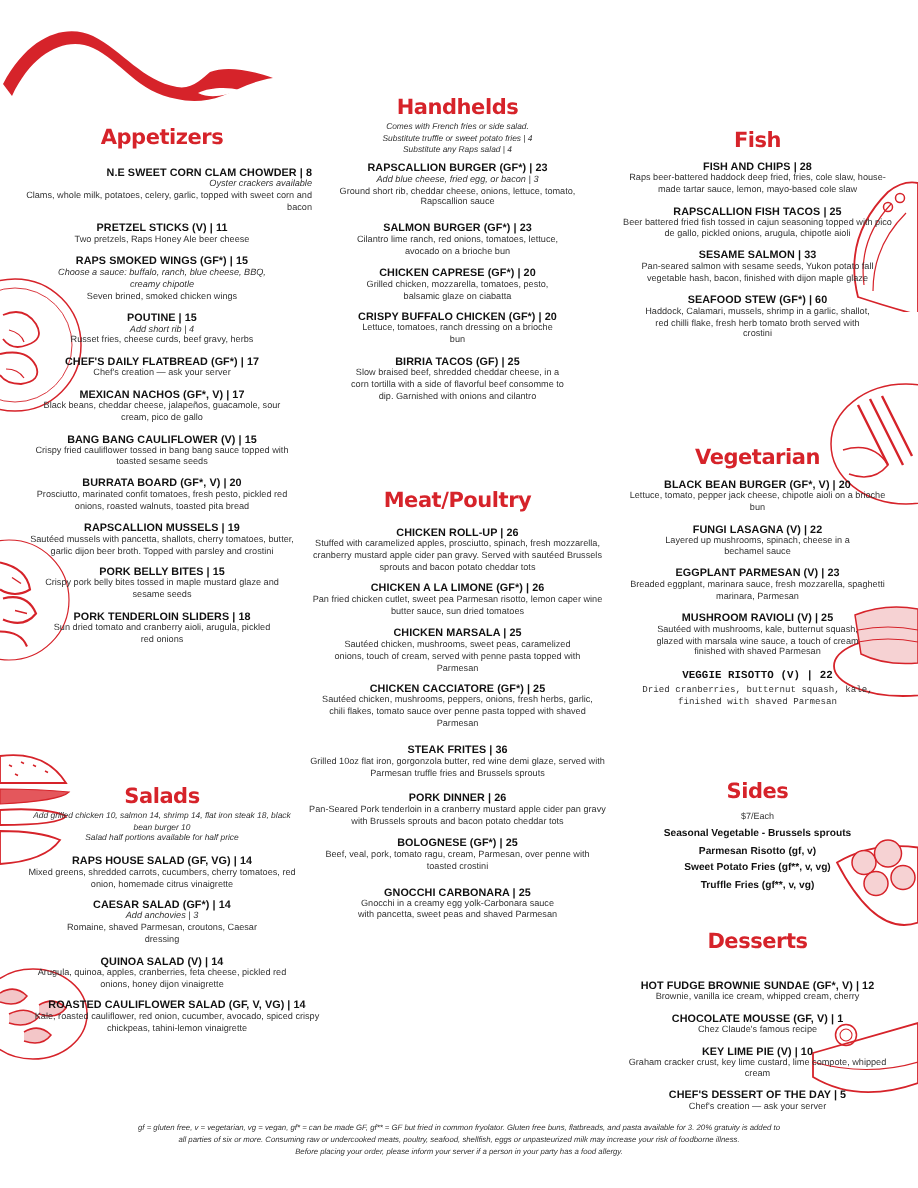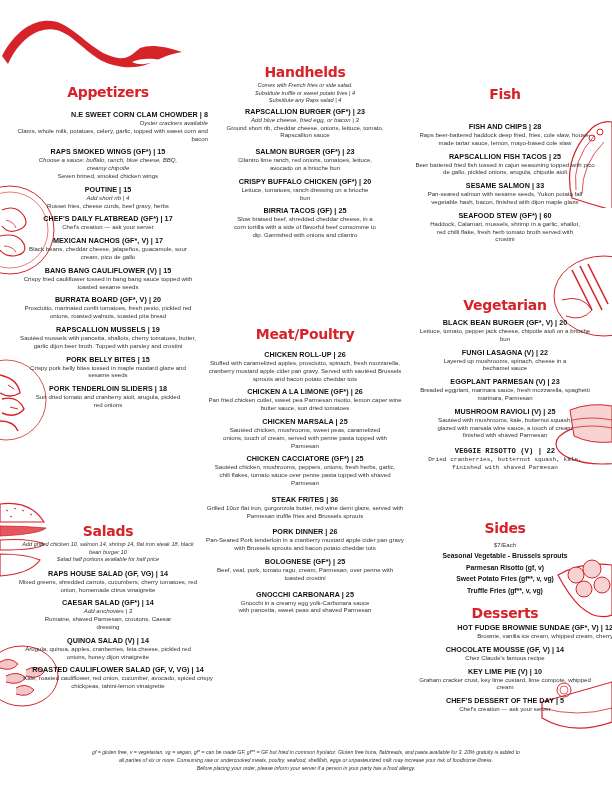--- a/index.html
+++ b/index.html
@@ -120,20 +120,24 @@
 
 <div class="col col-left" style="top:82px;">
   <div class="section-title">Appetizers</div>
 
   <div class="item" style="margin-top:8px;text-align:right;">
     <div class="item-name">N.E SWEET CORN CLAM CHOWDER | 8</div>
     <div class="item-note">Oyster crackers available</div>
     <div class="item-desc">Clams, whole milk, potatoes, celery, garlic, topped with sweet corn and bacon</div>
   </div>
   <div class="item">
+    <div class="item-name">PRETZEL STICKS (V) | 11</div>
+    <div class="item-desc">Two pretzels, Raps Honey Ale beer cheese</div>
+  </div>
+  <div class="item">
     <div class="item-name">RAPS SMOKED WINGS (GF*) | 15</div>
     <div class="item-note" style="padding:0 24px;">Choose a sauce: buffalo, ranch, blue cheese, BBQ, creamy chipotle</div>
     <div class="item-desc">Seven brined, smoked chicken wings</div>
   </div>
   <div class="item">
     <div class="item-name">POUTINE | 15</div>
     <div class="item-note">Add short rib | 4</div>
     <div class="item-desc">Russet fries, cheese curds, beef gravy, herbs</div>
   </div>
   <div class="item">
@@ -199,20 +203,24 @@
   <div class="item" style="margin-top:2px;text-align:center;">
     <div class="item-name">RAPSCALLION BURGER (GF*) | 23</div>
     <div class="item-note">Add blue cheese, fried egg, or bacon | 3</div>
     <div class="item-desc" style="padding:0 20px;">Ground short rib, cheddar cheese, onions, lettuce, tomato, Rapscallion sauce</div>
   </div>
   <div class="item" style="margin-top:8px;">
     <div class="item-name">SALMON BURGER (GF*) | 23</div>
     <div class="item-desc" style="padding:0 22px;">Cilantro lime ranch, red onions, tomatoes, lettuce, avocado on a brioche bun</div>
   </div>
   <div class="item">
+    <div class="item-name">CHICKEN CAPRESE (GF*) | 20</div>
+    <div class="item-desc" style="padding:0 28px;">Grilled chicken, mozzarella, tomatoes, pesto, balsamic glaze on ciabatta</div>
+  </div>
+  <div class="item">
     <div class="item-name">CRISPY BUFFALO CHICKEN (GF*) | 20</div>
     <div class="item-desc" style="padding:0 34px;">Lettuce, tomatoes, ranch dressing on a brioche bun</div>
   </div>
   <div class="item">
     <div class="item-name">BIRRIA TACOS (GF) | 25</div>
     <div class="item-desc" style="padding:0 26px;">Slow braised beef, shredded cheddar cheese, in a corn tortilla with a side of flavorful beef consomme to dip. Garnished with onions and cilantro</div>
   </div>
 </div>
 
 <div class="col col-mid" style="top:324px;">
@@ -248,21 +256,21 @@
   </div>
   <div class="item" style="margin-top:8px;">
     <div class="item-name">GNOCCHI CARBONARA | 25</div>
     <div class="item-desc" style="padding:0 30px;">Gnocchi in a creamy egg yolk-Carbonara sauce with pancetta, sweet peas and shaved Parmesan</div>
   </div>
 </div>
 
 <div class="col col-right" style="top:84px;">
   <div class="section-title">Fish</div>
 
-  <div class="item" style="margin-top:18px;">
+  <div class="item" style="margin-top:2px;">
     <div class="item-name">FISH AND CHIPS | 28</div>
     <div class="item-desc" style="padding:0 14px;">Raps beer-battered haddock deep fried, fries, cole slaw, house-made tartar sauce, lemon, mayo-based cole slaw</div>
   </div>
   <div class="item">
     <div class="item-name">RAPSCALLION FISH TACOS | 25</div>
     <div class="item-desc" style="padding:0 10px;">Beer battered fried fish tossed in cajun seasoning topped with pico de gallo, pickled onions, arugula, chipotle aioli</div>
   </div>
   <div class="item">
     <div class="item-name">SESAME SALMON | 33</div>
     <div class="item-desc" style="padding:0 18px;">Pan-seared salmon with sesame seeds, Yukon potato fall vegetable hash, bacon, finished with dijon maple glaze</div>
@@ -302,29 +310,29 @@
   <div class="section-title">Sides</div>
   <div class="sides-price">$7/Each</div>
   <div class="sides-list">
     <div class="side">Seasonal Vegetable - Brussels sprouts</div>
     <div class="side">Parmesan Risotto (gf, v)</div>
     <div class="side">Sweet Potato Fries (gf**, v, vg)</div>
     <div class="side">Truffle Fries (gf**, v, vg)</div>
   </div>
 </div>
 
-<div class="col col-right" style="top:603px;">
+<div class="col col-right" style="top:618px;">
   <div class="section-title">Desserts</div>
 
-  <div class="item" style="margin-top:0;margin-left:-8px;margin-right:-8px;text-align:right;">
+  <div class="item" style="margin-top:14px;margin-left:-8px;margin-right:-8px;">
     <div class="item-name">HOT FUDGE BROWNIE SUNDAE (GF*, V) | 12</div>
     <div class="item-desc">Brownie, vanilla ice cream, whipped cream, cherry</div>
   </div>
   <div class="item">
-    <div class="item-name">CHOCOLATE MOUSSE (GF, V) | 14</div>
+    <div class="item-name">CHOCOLATE MOUSSE (GF, V) | 1</div>
     <div class="item-desc">Chez Claude's famous recipe</div>
   </div>
   <div class="item">
     <div class="item-name">KEY LIME PIE (V) | 10</div>
     <div class="item-desc" style="padding:0 14px;">Graham cracker crust, key lime custard, lime compote, whipped cream</div>
   </div>
   <div class="item">
     <div class="item-name">CHEF'S DESSERT OF THE DAY | 5</div>
     <div class="item-desc">Chef's creation — ask your server</div>
   </div>

